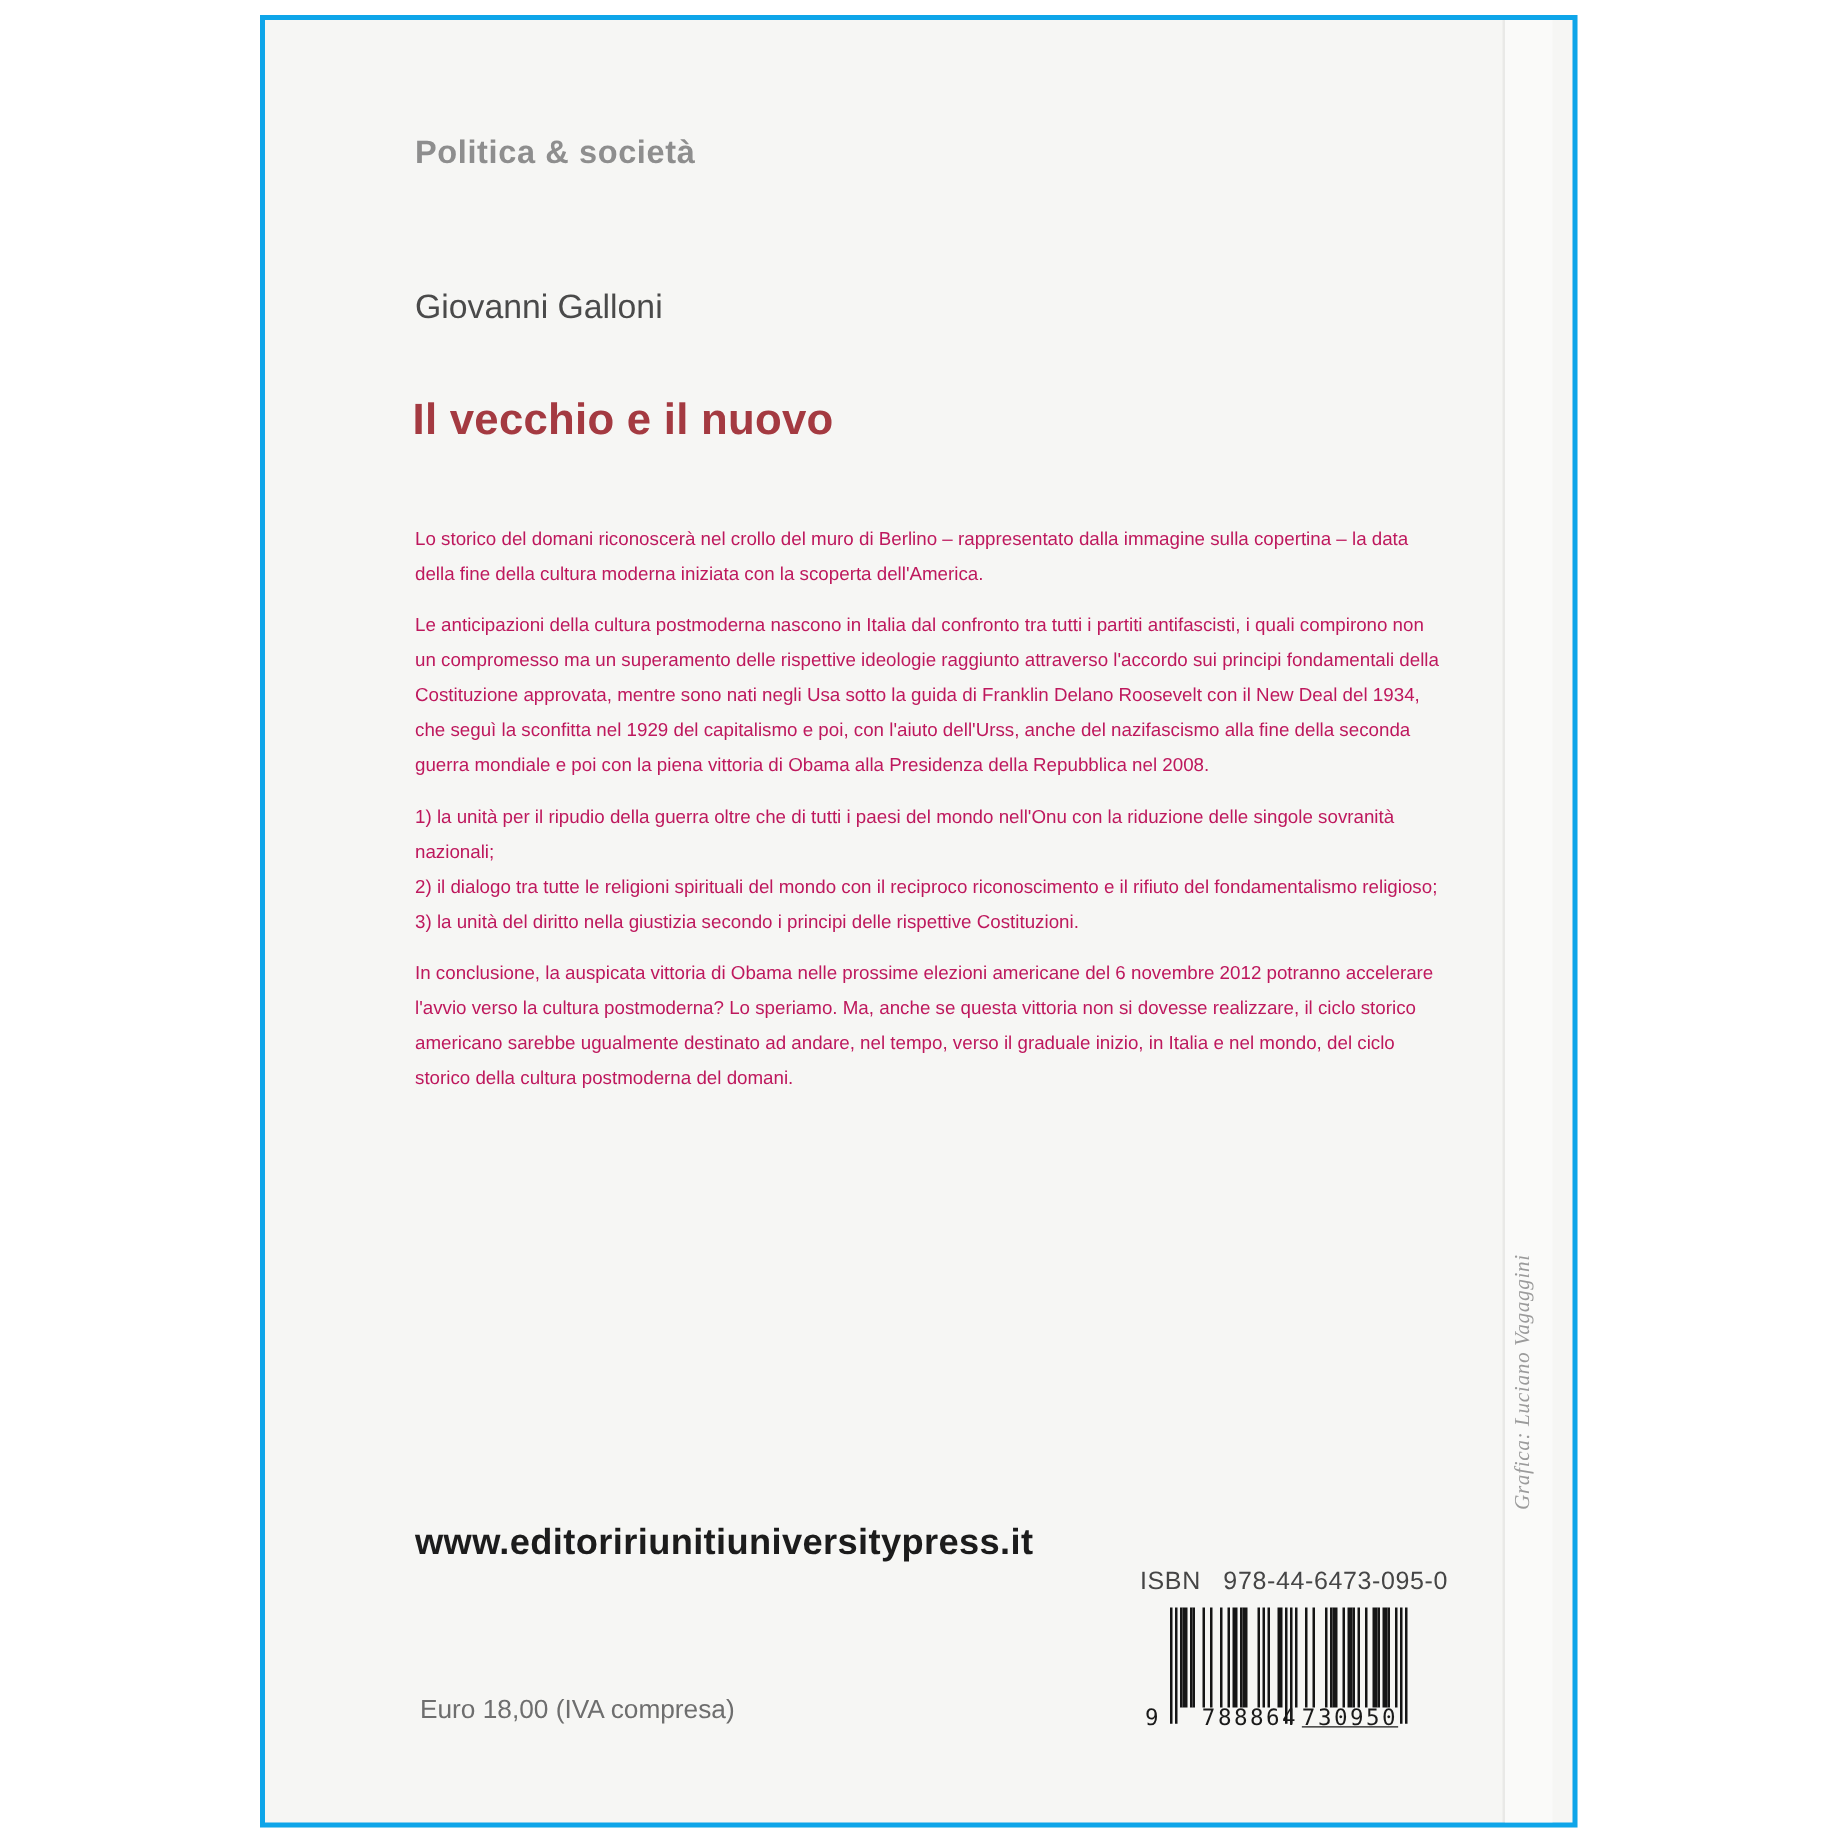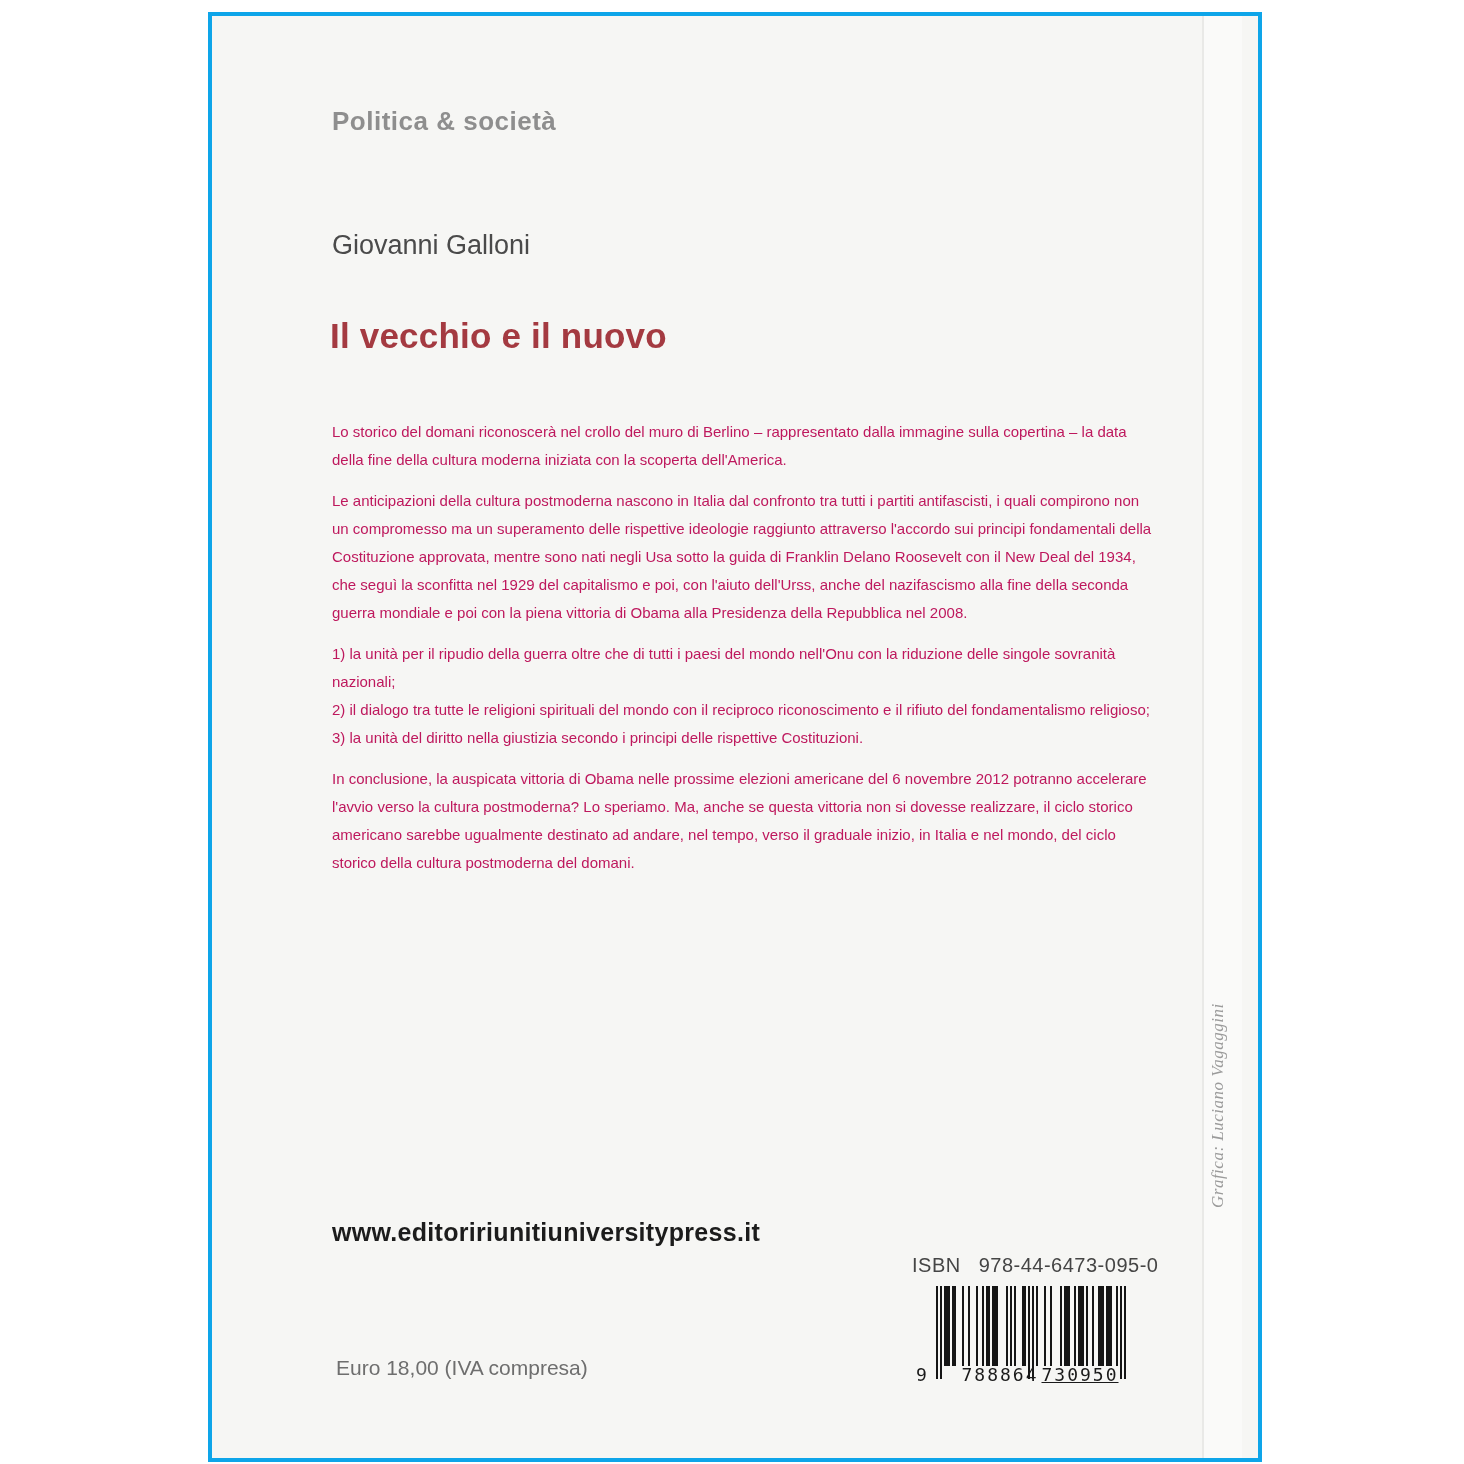--- a/index.html
+++ b/index.html
@@ -35,21 +35,21 @@
   }
   .bodytext{
     position:absolute;left:120px;top:402px;width:822px;
     font-size:15px;line-height:28px;color:#be185d;
   }
   .bodytext p{margin:0 0 13px 0;padding:0;}
   .bodytext p.tight{margin:0;}
   .bodytext .italic{}
   .url{
     position:absolute;left:120px;top:1202px;
-    font-size:25px;font-weight:bold;color:#1c1c1c;letter-spacing:0.3px;
+    font-size:29px;font-weight:bold;color:#1c1c1c;letter-spacing:0.3px;
   }
   .price{
     position:absolute;left:124px;top:1340px;
     font-size:21px;color:#6e6e6e;
   }
   .isbnblock{
     position:absolute;left:700px;top:1238px;width:240px;
   }
   .isbnline{
     font-size:20px;color:#454545;letter-spacing:0.5px;white-space:nowrap;

